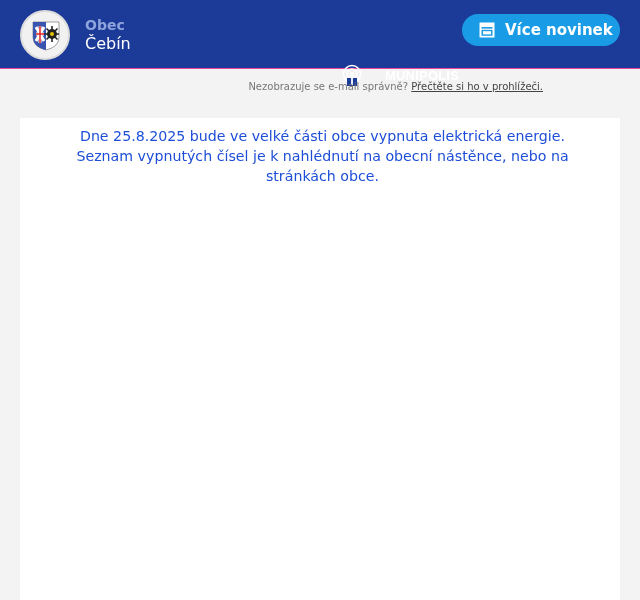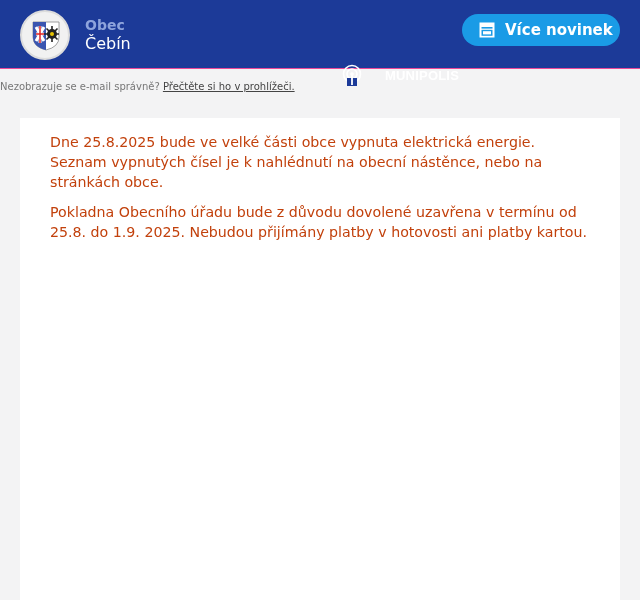--- a/index.html
+++ b/index.html
@@ -6,24 +6,24 @@
   html, body { width: 640px; height: 600px; overflow: hidden; background: #f3f3f4; font-family: "DejaVu Sans", sans-serif; }
   .header { position: absolute; left: 0; top: 0; width: 640px; height: 69px; background: #1c3a98; border-bottom: 1px solid #ec4899; }
   .logo { position: absolute; left: 20px; top: 10px; width: 50px; height: 50px; border-radius: 50%; background: #f1f1f1; border: 2px solid #dcdcdc; overflow: hidden; }
   .logo svg { position: absolute; left: 10px; top: 9px; }
   .obec { position: absolute; left: 85px; top: 17px; font-size: 14px; font-weight: bold; color: #8ea4dc; }
   .town { position: absolute; left: 85px; top: 34px; font-size: 16px; color: #ffffff; }
   .munipolis { position: absolute; left: 342px; top: 23px; height: 22px; display: flex; align-items: center; gap: 23px; margin-top: 41px; }
   .munipolis-text { font-size: 13px; font-weight: bold; color: #ffffff; letter-spacing: 0.2px; font-family: "Liberation Sans", sans-serif; }
   .more-btn { position: absolute; left: 462px; top: 14px; width: 158px; height: 32px; border-radius: 21px; background: #1a9be6; display: flex; align-items: center; padding-left: 17px; gap: 10px; cursor: pointer; }
   .more-btn-label { color: #ffffff; font-size: 15px; font-weight: bold; }
-  .notice { position: absolute; left: 0; top: 81px; width: 543px; text-align: left; font-size: 10px; color: #777; }
+  .notice { position: absolute; left: 0; top: 81px; width: 543px; text-align: right; font-size: 10px; color: #777; }
   .notice a { color: #444; text-decoration: underline; }
   .card { position: absolute; left: 20px; top: 118px; width: 600px; height: 482px; background: #ffffff; }
-  .content { position: absolute; left: 50px; top: 132px; width: 545px; font-size: 14.2px; line-height: 20px; color: #c2410c; }
+  .content { position: absolute; left: 50px; top: 126px; width: 545px; font-size: 14.2px; line-height: 20px; color: #1d4ed8; text-align: center; }
   .content p { margin: 0; }
   .p1 { margin-bottom: 10px !important; }
   .p2 { margin-bottom: 40px !important; }
   .p3 { margin-bottom: 40px !important; }
   .p4 { margin-bottom: 40px !important; }
 </style>
 </head>
 <body>
 
 <div class="header">
@@ -69,14 +69,13 @@
 
 <div class="notice">
   <span>Nezobrazuje se e-mail správně?</span>
   <a>Přečtěte si ho v prohlížeči.</a>
 </div>
 
 <div class="card"></div>
 
 <div class="content">
   <p class="p1">Dne 25.8.2025 bude ve velké části obce vypnuta elektrická energie. Seznam vypnutých čísel je k nahlédnutí na obecní nástěnce, nebo na stránkách obce.</p>
-  <p class="p3">Pokladna Obecního úřadu bude z důvodu dovolené uzavřena v termínu od 25.8. do 1.9. 2025. Nebudou přijímány platby v hotovosti ani platby kartou.</p>
 </div>
 
 </body></html>

